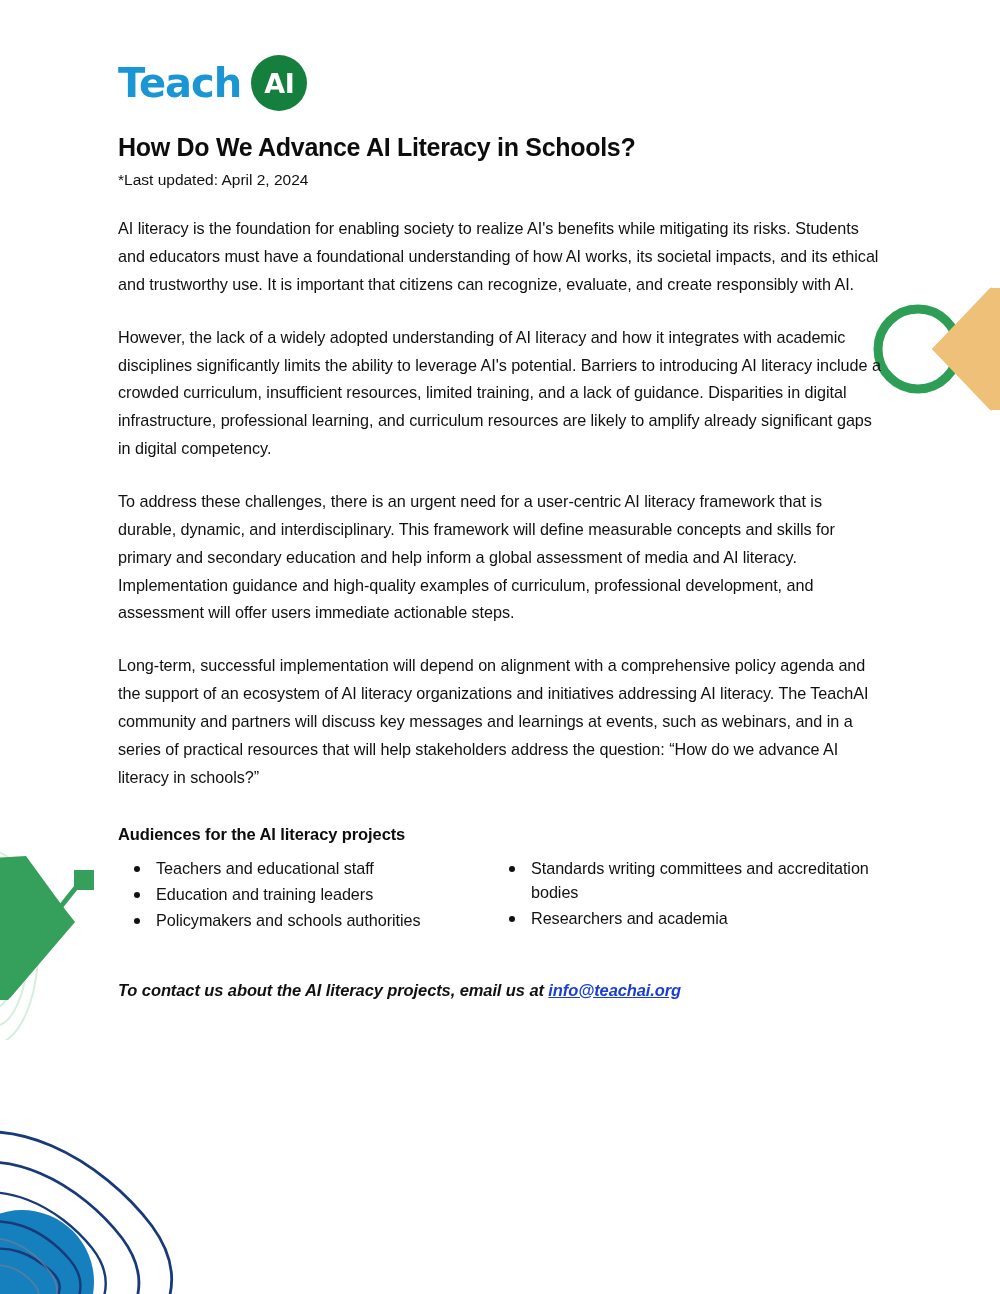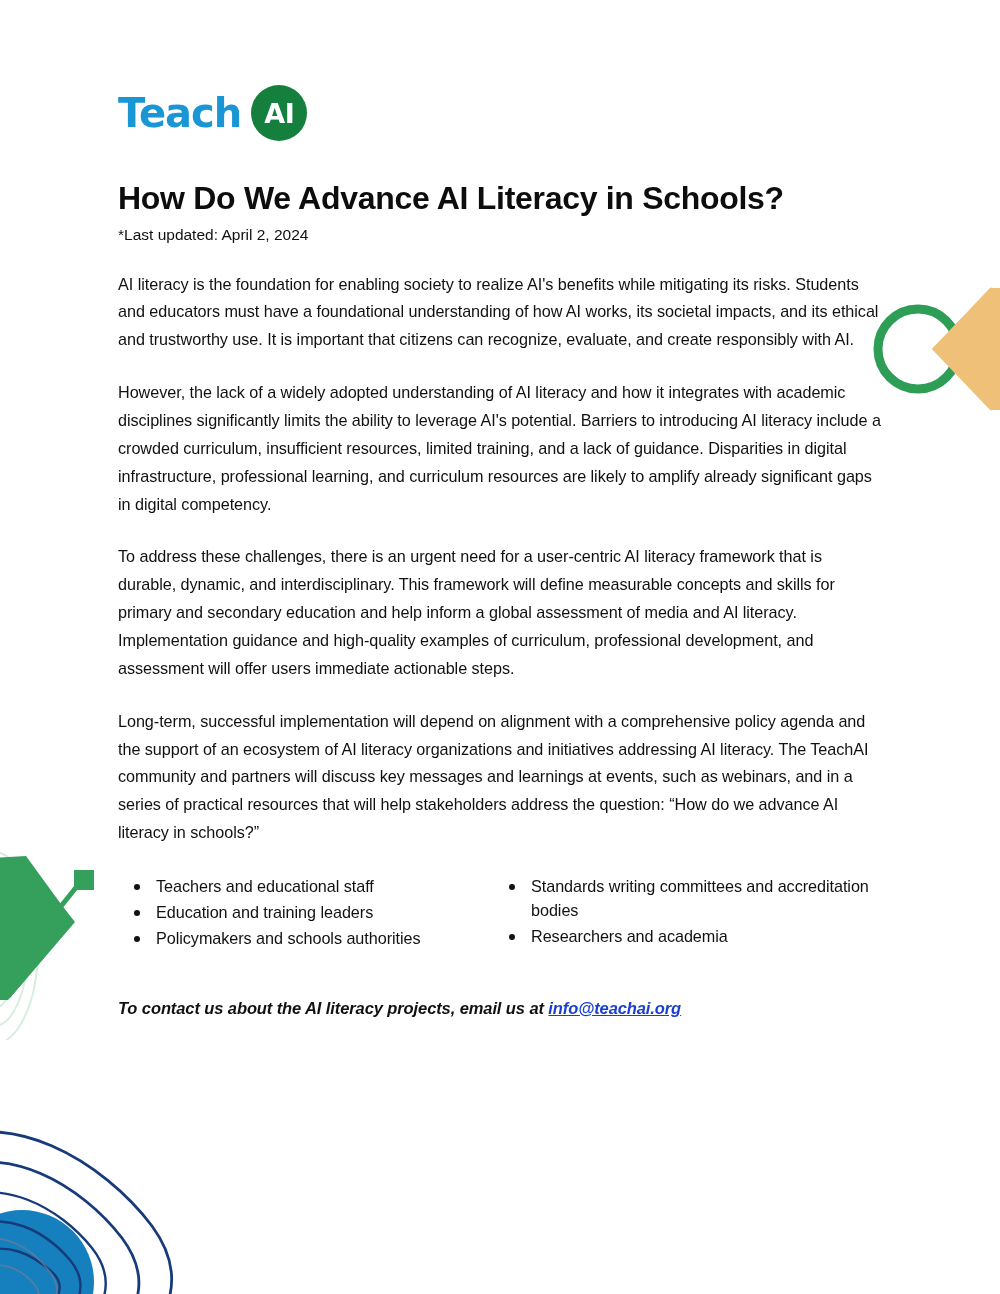--- a/index.html
+++ b/index.html
@@ -33,21 +33,21 @@
   
   .content {
     position: relative;
     z-index: 2;
     padding: 0 118px;
   }
 
   
   .logo {
     position: relative;
-    padding-top: 77px;
+    padding-top: 47px;
     height: 72px;
     display: flex;
     align-items: center;
   }
   .logo-word {
     font-family: "DejaVu Sans", sans-serif;
     font-size: 40px;
     font-weight: bold;
     letter-spacing: -1px;
     color: #1B96D4;
@@ -63,22 +63,22 @@
     font-family: "DejaVu Sans", sans-serif;
     font-size: 27px;
     font-weight: bold;
     letter-spacing: -0.5px;
     display: flex;
     align-items: center;
     justify-content: center;
   }
 
   h1.doc-title {
-    margin: 30px 0 0 0;
-    font-size: 32px;
+    margin: 13px 0 0 0;
+    font-size: 25px;
     font-weight: bold;
     letter-spacing: -0.3px;
     color: #0d0d0d;
     line-height: 1.2;
   }
   .doc-subtitle {
     margin: 8px 0 0 0;
     font-size: 15.5px;
     color: #111111;
     line-height: 1.3;
@@ -96,21 +96,21 @@
   h2.section-heading {
     margin: 33px 0 0 0;
     font-size: 16.5px;
     font-weight: bold;
     color: #0d0d0d;
     letter-spacing: -0.1px;
   }
 
   .audience-columns {
     display: flex;
-    margin-top: 28px;
+    margin-top: 13px;
     gap: 22px;
   }
   .audience-col { width: 50%; }
   .audience-col ul {
     margin: 0;
     padding-left: 38px;
     list-style: none;
   }
   .audience-col li {
     position: relative;
@@ -202,20 +202,21 @@
     </div>
 
     <h1 class="doc-title">How Do We Advance AI Literacy in Schools?</h1>
     <div class="doc-subtitle">*Last updated: April 2, 2024</div>
 
     <p class="body-text first">AI literacy is the foundation for enabling society to realize AI's benefits while mitigating its risks. Students and educators must have a foundational understanding of how AI works, its societal impacts, and its ethical and trustworthy use. It is important that citizens can recognize, evaluate, and create responsibly with AI.</p>
     <p class="body-text">However, the lack of a widely adopted understanding of AI literacy and how it integrates with academic disciplines significantly limits the ability to leverage AI's potential. Barriers to introducing AI literacy include a crowded curriculum, insufficient resources, limited training, and a lack of guidance. Disparities in digital infrastructure, professional learning, and curriculum resources are likely to amplify already significant gaps in digital competency.</p>
     <p class="body-text">To address these challenges, there is an urgent need for a user-centric AI literacy framework that is durable, dynamic, and interdisciplinary. This framework will define measurable concepts and skills for primary and secondary education and help inform a global assessment of media and AI literacy. Implementation guidance and high-quality examples of curriculum, professional development, and assessment will offer users immediate actionable steps.</p>
     <p class="body-text"> Long-term, successful implementation will depend on alignment with a comprehensive policy agenda and the support of an ecosystem of AI literacy organizations and initiatives addressing AI literacy. The TeachAI community and partners will discuss key messages and learnings at events, such as webinars, and in a series of practical resources that will help stakeholders address the question: “How do we advance AI literacy in schools?”</p>
 
+    <h2 class="section-heading">Audiences for the AI literacy projects</h2>
 
     <div class="audience-columns">
       <div class="audience-col left">
         <ul>
           <li>Teachers and educational staff</li>
           <li>Education and training leaders</li>
           <li>Policymakers and schools authorities</li>
         </ul>
       </div>
       <div class="audience-col right">

